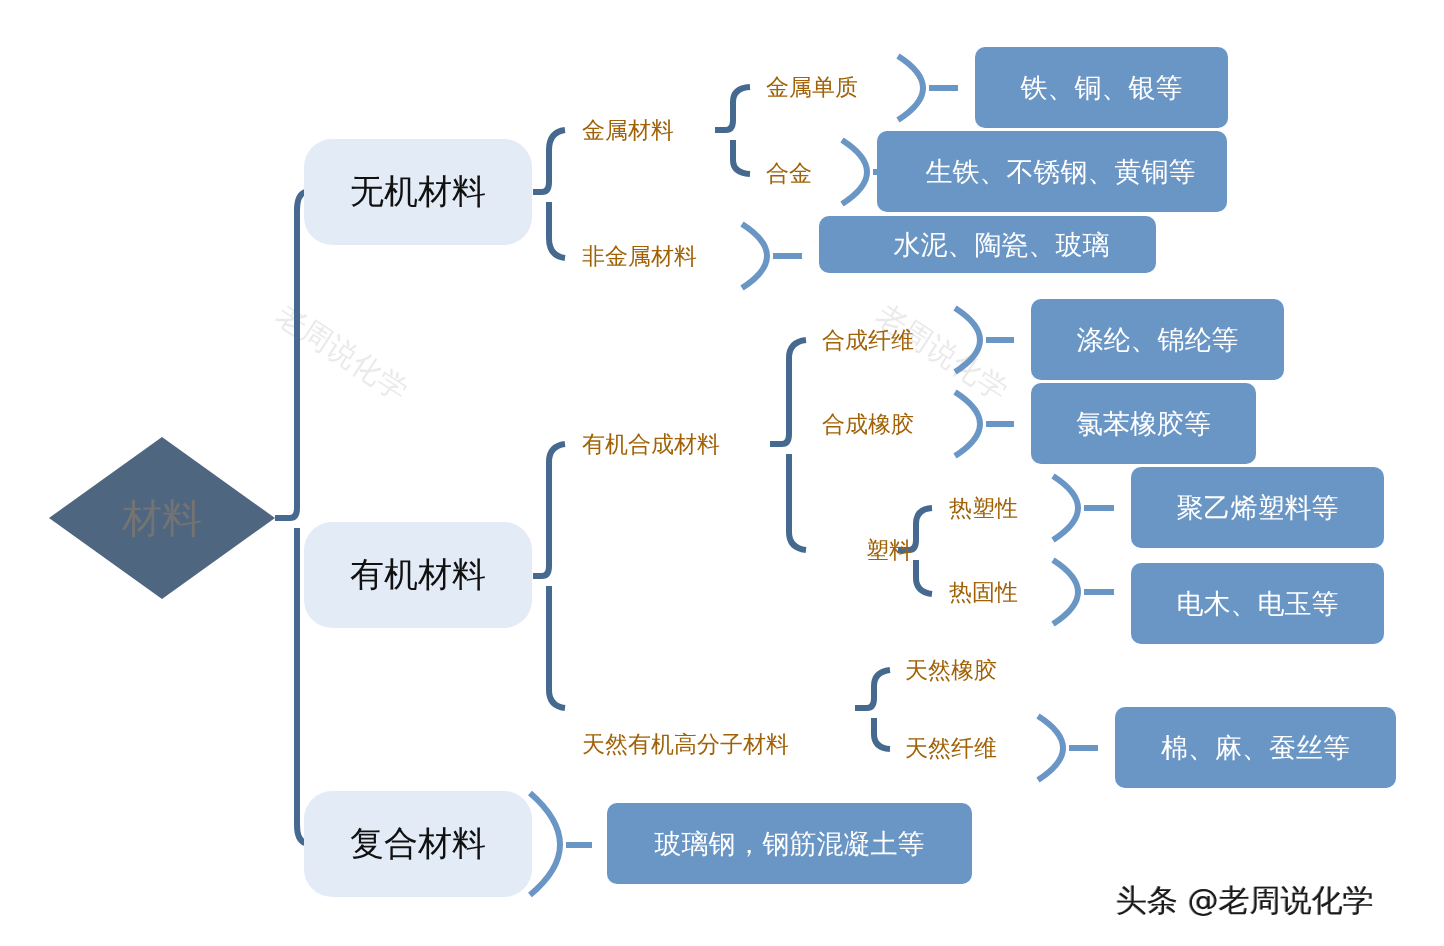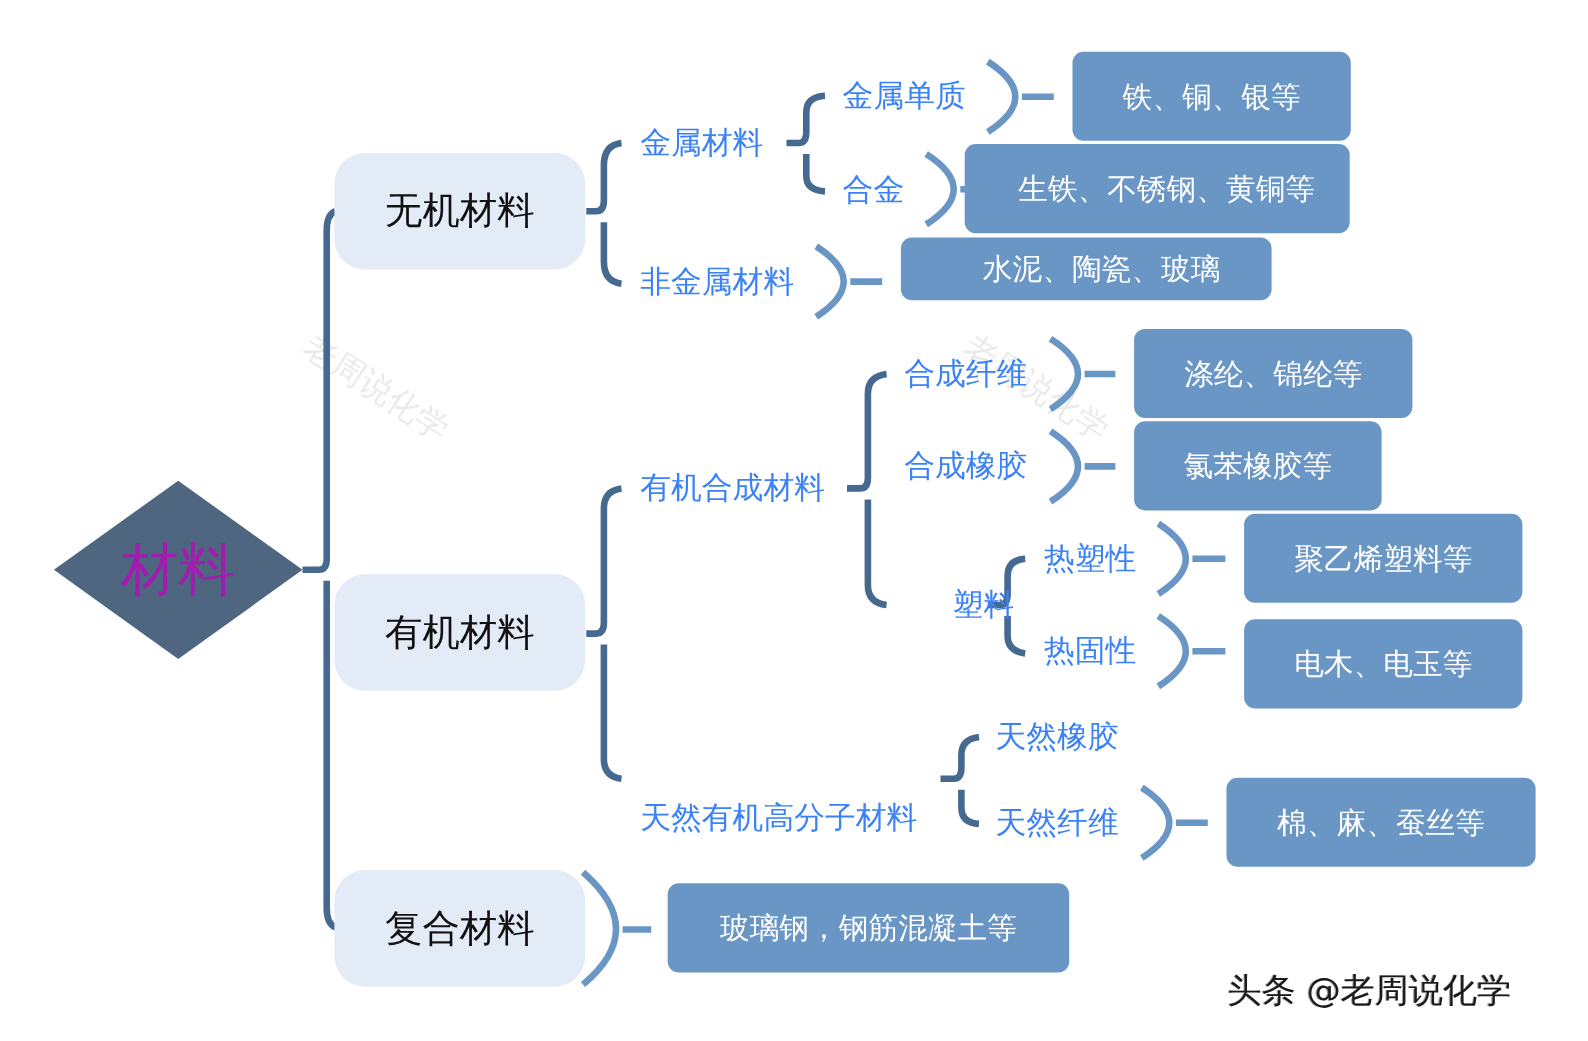--- a/index.html
+++ b/index.html
@@ -5,25 +5,25 @@
   html, body { margin: 0; padding: 0; background: #ffffff; }
   body { width: 1444px; height: 946px; position: relative; overflow: hidden;
          font-family: "DejaVu Sans", "Liberation Sans", sans-serif; }
   #connectors { position: absolute; left: 0; top: 0; width: 1444px; height: 946px; pointer-events: none; }
   .watermark { position: absolute; color: rgba(160,160,160,0.22); font-size: 30px;
                transform: rotate(33deg); transform-origin: left top; white-space: nowrap; }
   .root { position: absolute; left: 49px; top: 437px; width: 226px; height: 162px; }
   .root svg { position: absolute; left: 0; top: 0; }
   .root-label { position: absolute; left: 0; top: 0; width: 226px; height: 162px;
                 display: flex; align-items: center; justify-content: center;
-                color: #a21caf; font-size: 52px; }
+                color: #737373; font-size: 40px; }
   .l1 { position: absolute; left: 304px; width: 228px; height: 106px; background: #E2EBF6;
         border-radius: 28px; display: flex; align-items: center; justify-content: center;
         font-size: 34px; color: #111; }
-  .lbl { position: absolute; font-size: 28px; color: #3b82f6; white-space: nowrap; line-height: 30px; }
+  .lbl { position: absolute; font-size: 23px; color: #a16207; white-space: nowrap; line-height: 30px; }
   .leaf { position: absolute; background: #6A96C6; border-radius: 10px; color: #ffffff;
           display: flex; align-items: center; justify-content: center; font-size: 27px; white-space: nowrap; }
   .footer { position: absolute; left: 1116px; top: 880px; font-size: 31px; color: #1a1a1a;
             text-shadow: 1px 1px 0 #fff, -1px 0 0 #999; white-space: nowrap; }
 </style>
 </head>
 <body>
 
 <div class="watermark" style="left:290px; top:295px;">老周说化学</div>
 <div class="watermark" style="left:890px; top:295px;">老周说化学</div>

